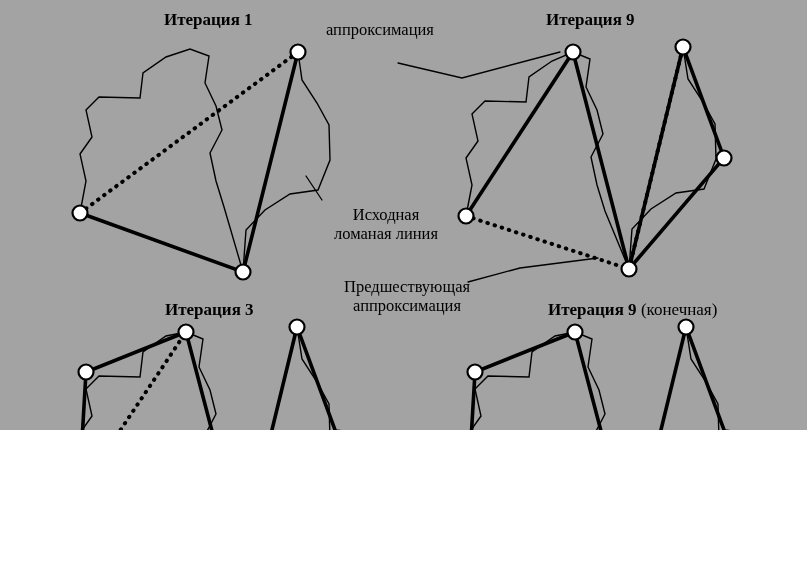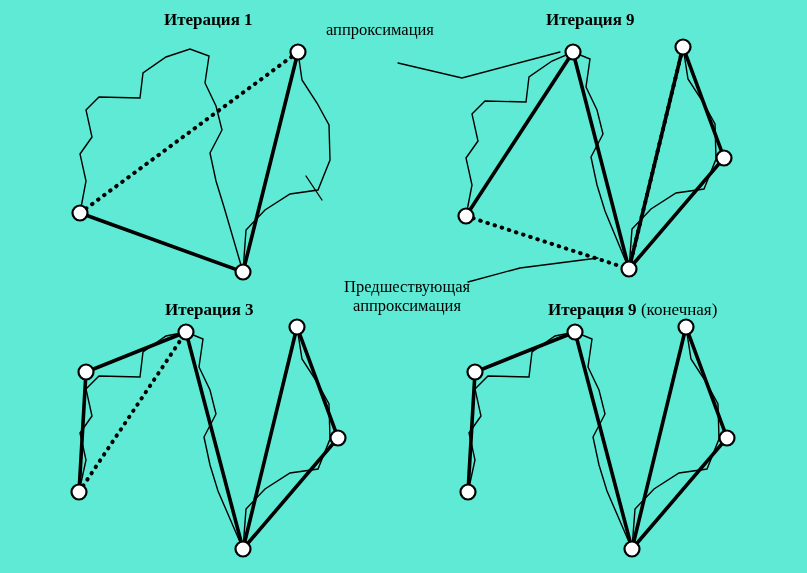--- a/index.html
+++ b/index.html
@@ -4,22 +4,22 @@
 <title>Итерации аппроксимации ломаной линии</title>
 <style>
   html, body {
     margin: 0;
     padding: 0;
     background: #ffffff;
   }
   #figure {
     position: relative;
     width: 807px;
-    height: 573px;
-    background: #5eead4;
+    height: 430px;
+    background: #a3a3a3;
     font-family: "Liberation Serif", "DejaVu Serif", serif;
     overflow: hidden;
   }
   svg.canvas {
     position: absolute;
     left: 0;
     top: 0;
     width: 807px;
     height: 573px;
   }
@@ -146,19 +146,23 @@
   </div>
 
   <div class="panel-title" style="left: 548px; top: 300px;">
     <span>Итерация 9</span><span class="suffix"> (конечная)</span>
   </div>
 
   <div class="callout-label" style="left: 326px; top: 20px;">
     <div>аппроксимация</div>
   </div>
 
+  <div class="callout-label" style="left: 334px; top: 205px;">
+    <div>Исходная</div>
+    <div>ломаная линия</div>
+  </div>
 
   <div class="callout-label" style="left: 312px; top: 277px; margin-left: 32px;">
     <div>Предшествующая</div>
     <div>аппроксимация</div>
   </div>
 
 </div>
 
 </body></html>

